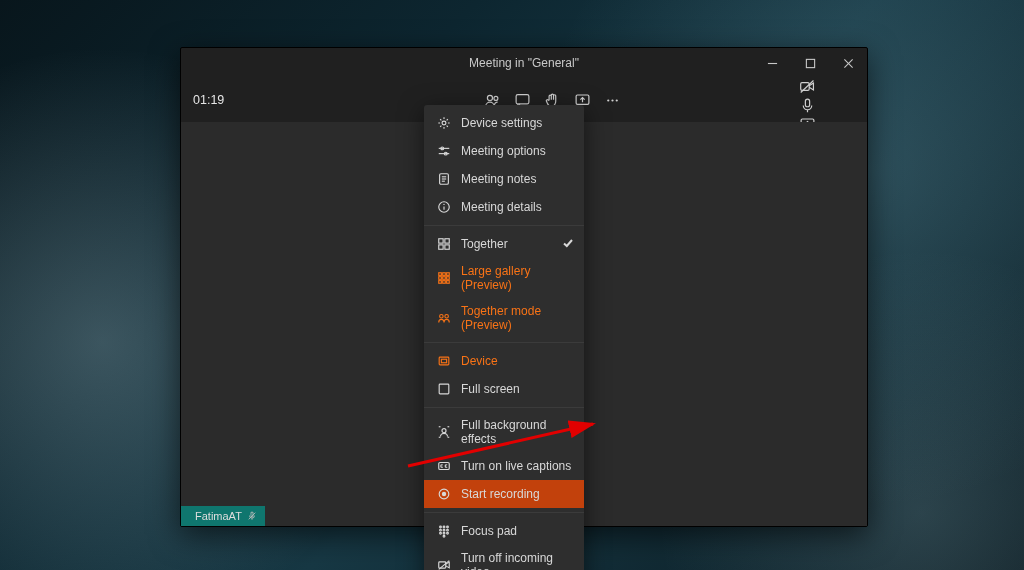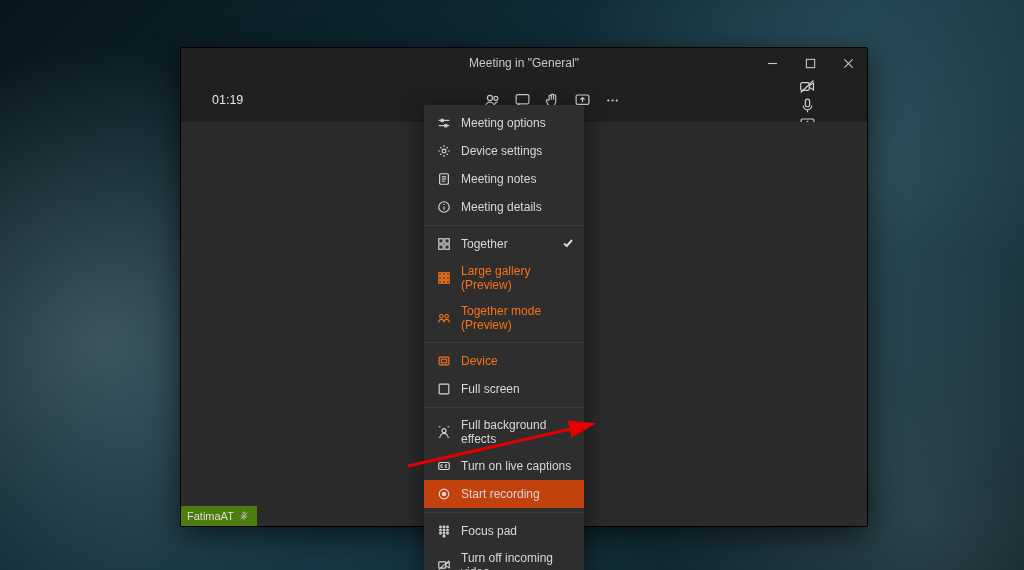--- a/index.html
+++ b/index.html
@@ -17,35 +17,35 @@
     background:#202020;border:1px solid #000;border-radius:2px;
     box-shadow:0 8px 30px rgba(0,0,0,.6);
     color:#d9d9d9;
   }
   
   .titlebar{height:30px;display:flex;align-items:center;justify-content:center;position:relative;font-size:12px;color:#c8c8c8;}
   .wincontrols{position:absolute;right:0;top:0;height:30px;display:flex;}
   .wc{width:38px;height:30px;display:flex;align-items:center;justify-content:center;color:#c8c8c8;}
   .wc svg{width:11px;height:11px;stroke:#c8c8c8;stroke-width:1.2;fill:none;}
   
-  .toolbar{height:44px;display:flex;align-items:center;padding:0 27px;position:relative;}
+  .toolbar{height:44px;display:flex;align-items:center;padding:0 8px;position:relative;}
   .timer{font-size:12.5px;color:#e6e6e6;margin-left:4px;}
   .tb-icons{position:absolute;left:296px;top:0;height:44px;display:flex;align-items:center;gap:0;}
   .tb-btn{width:30px;height:30px;display:flex;align-items:center;justify-content:center;color:#d0d0d0;}
   .tb-btn svg{width:17px;height:17px;stroke:#d0d0d0;stroke-width:1.4;fill:none;}
   .tb-right{position:absolute;right:10px;top:0;height:44px;display:flex;align-items:center;gap:2px;flex-direction:column;}
   .leave{display:flex;align-items:center;height:28px;background:#c4314b;border-radius:3px;overflow:hidden;color:#fff;font-size:12.5px;font-weight:600;}
   .leave-main{display:flex;align-items:center;gap:6px;padding:0 10px;height:100%;}
   .leave-main svg{width:15px;height:15px;fill:#fff;}
   .leave-caret{width:22px;height:100%;display:flex;align-items:center;justify-content:center;border-left:1px solid rgba(0,0,0,.25);}
   .leave-caret svg{width:9px;height:9px;stroke:#fff;stroke-width:2;fill:none;}
   
   .content{position:absolute;left:0;top:74px;right:0;bottom:0;background:#2b2b2b;}
   .avatar{position:absolute;left:50%;top:50%;transform:translate(-50%,-58%);width:78px;height:78px;border-radius:50%;background:#d8e6f3;display:flex;align-items:center;justify-content:center;font-size:30px;color:#33435a;font-weight:400;}
-  .nametag{position:absolute;left:0;bottom:0;background:#4d7c0f;color:#ddd;padding:4px 8px 4px 6px;font-size:11px;display:flex;align-items:center;gap:5px;}
+  .nametag{position:absolute;left:0;bottom:0;background:#0f766e;color:#ddd;padding:4px 8px 4px 14px;font-size:11px;display:flex;align-items:center;gap:5px;}
   .nametag svg{width:10px;height:10px;fill:#bdbdbd;}
   
   .menu{position:absolute;left:424px;top:105px;width:160px;background:#2e2e2e;border-radius:3px;box-shadow:0 6px 24px rgba(0,0,0,.55);font-size:12px;color:#d8d8d8;padding:4px 0;}
   .menu-item{display:flex;align-items:center;gap:10px;padding:6px 12px;min-height:16px;position:relative;}
   .menu-item.disabled{color:#f97316;}
   .menu-item.highlight{background:#c2410c;}
   .menu-sep{height:1px;background:#3b3b3b;margin:4px 0;}
   .mi-icon{width:15px;height:15px;display:flex;align-items:center;justify-content:center;flex-shrink:0;}
   .mi-icon svg{width:14px;height:14px;stroke:currentColor;stroke-width:1.3;fill:none;}
   .mi-check{position:absolute;right:10px;}
@@ -168,36 +168,36 @@
           </svg>
       </div>
     </div>
 
   </div>
 
   <div class="menu">
     <div class="menu-item">
       <span class="mi-icon">
           <svg viewBox="0 0 16 16">
+            <circle cx="8" cy="8" r="2.2"></circle>
+            <path d="M8 1.5v2M8 12.5v2M14.5 8h-2M3.5 8h-2M12.4 3.6l-1.4 1.4M5 11l-1.4 1.4M12.4 12.4L11 11M5 5 3.6 3.6"></path>
+          </svg>
+        </span>
+      <span>Device settings</span>
+    </div>
+    <div class="menu-item">
+      <span class="mi-icon">
+          <svg viewBox="0 0 16 16">
             <line x1="2" y1="5" x2="14" y2="5"></line>
             <line x1="2" y1="11" x2="14" y2="11"></line>
             <circle cx="6" cy="5" r="1.6"></circle>
             <circle cx="10" cy="11" r="1.6"></circle>
           </svg>
         </span>
       <span>Meeting options</span>
-    </div>
-    <div class="menu-item">
-      <span class="mi-icon">
-          <svg viewBox="0 0 16 16">
-            <circle cx="8" cy="8" r="2.2"></circle>
-            <path d="M8 1.5v2M8 12.5v2M14.5 8h-2M3.5 8h-2M12.4 3.6l-1.4 1.4M5 11l-1.4 1.4M12.4 12.4L11 11M5 5 3.6 3.6"></path>
-          </svg>
-        </span>
-      <span>Device settings</span>
     </div>
     <div class="menu-item">
       <span class="mi-icon">
           <svg viewBox="0 0 16 16">
             <rect x="3" y="2" width="10" height="12" rx="1.5"></rect>
             <line x1="5.5" y1="5.5" x2="10.5" y2="5.5"></line>
             <line x1="5.5" y1="8" x2="10.5" y2="8"></line>
             <line x1="5.5" y1="10.5" x2="9" y2="10.5"></line>
           </svg>
         </span>

